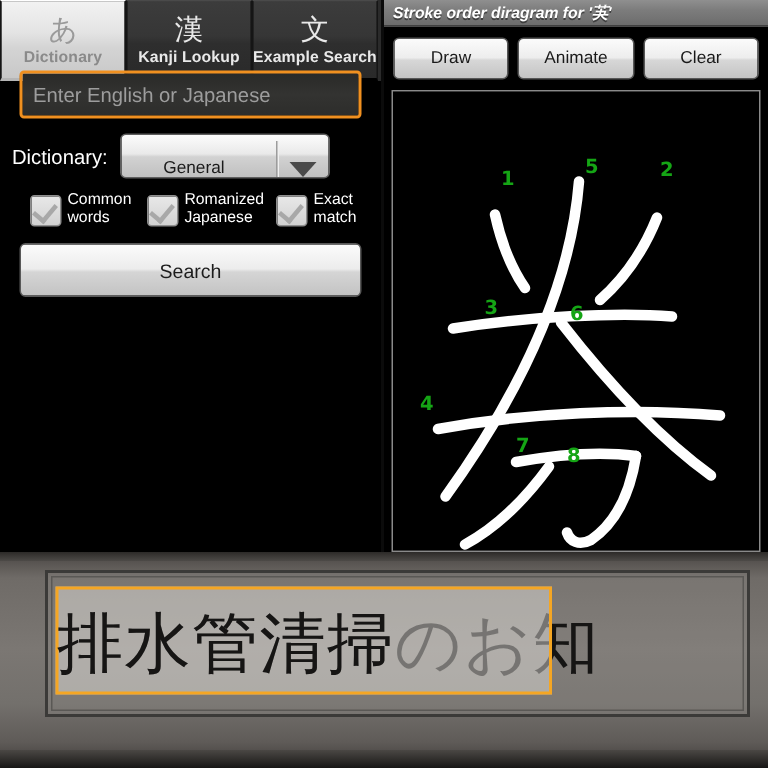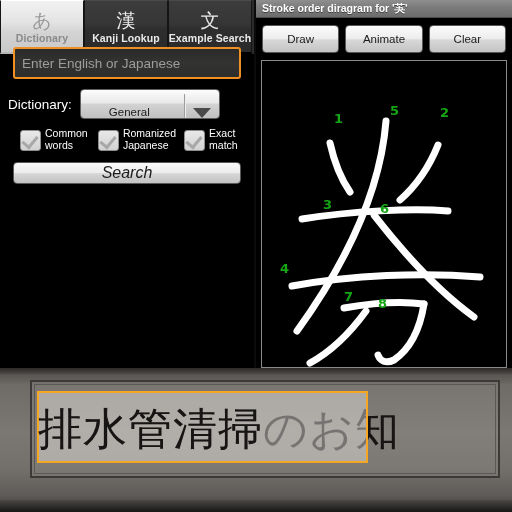--- a/index.html
+++ b/index.html
@@ -201,50 +201,50 @@
     color: #ffffff;
     font-size: 10.5px;
     line-height: 11.5px;
     max-width: 54px;
     padding-top: 0px;
   }
 
   .search-btn {
     display: block;
     margin: 11px 13px 0 13px;
-    height: 22px;
+    height: 36px;
     width: 228px;
     border-radius: 4px;
     border: 1px solid #585858;
     background: linear-gradient(to bottom, #fbfbfb 0%, #ececec 48%, #d5d5d5 54%, #c3c3c3 100%);
     color: #1c1c1c;
-    font-size: 16px;
+    font-size: 13px;
     font-family: "Liberation Sans", sans-serif;
     box-shadow: 0 1px 1px rgba(0,0,0,0.5);
     cursor: pointer;
     box-sizing: border-box;
-    font-style: italic;
   }
 
   
   .right-panel {
     position: relative;
     width: 256px;
     height: 368px;
     background: #000;
     overflow: hidden;
   }
   .dialog-title {
     height: 18px;
     background: linear-gradient(to bottom, #8f8f8f 0%, #7c7c7c 40%, #6c6c6c 100%);
     border-bottom: 1px solid #4a4a4a;
     display: flex;
     align-items: center;
     padding-left: 6px;
     box-sizing: border-box;
+    font-style: italic;
   }
   .dialog-title-text {
     color: #ffffff;
     font-size: 10.5px;
     font-weight: bold;
     white-space: nowrap;
     text-shadow: 0 1px 0 rgba(0,0,0,0.45);
   }
   .dialog-buttons {
     display: flex;

